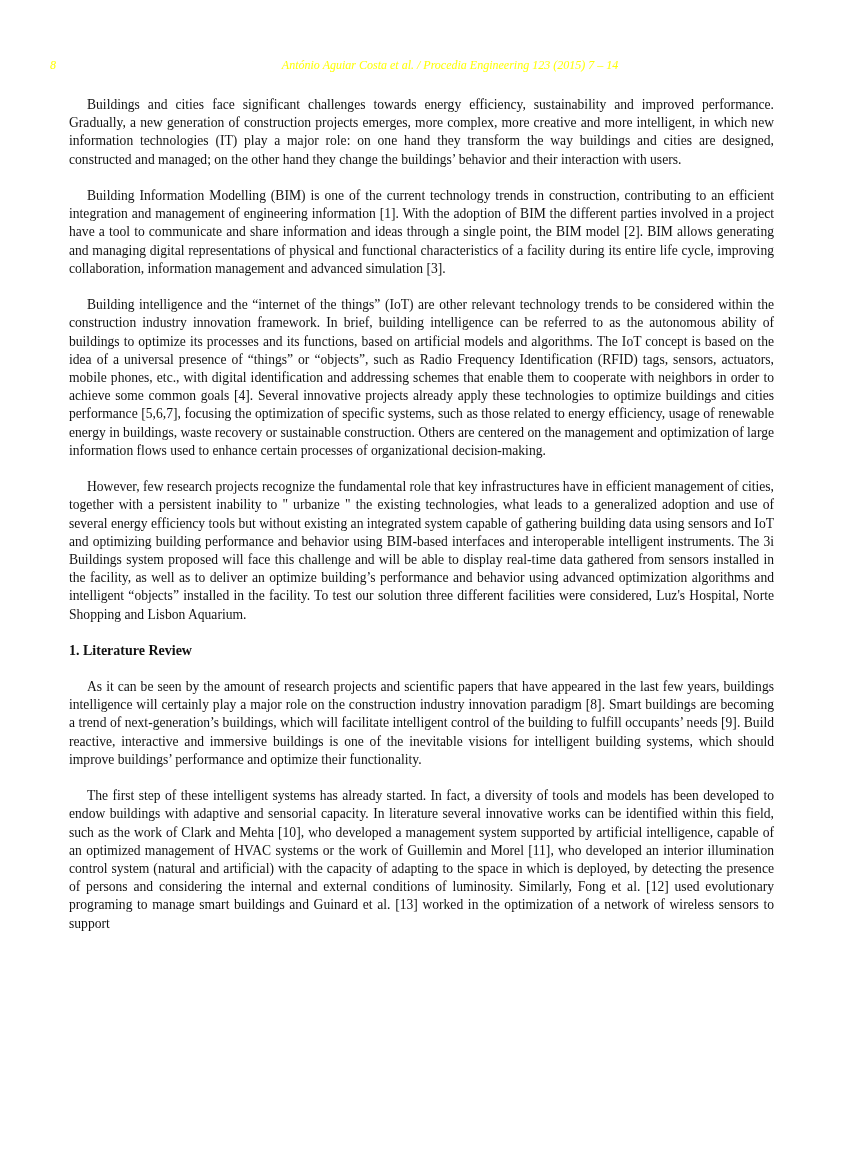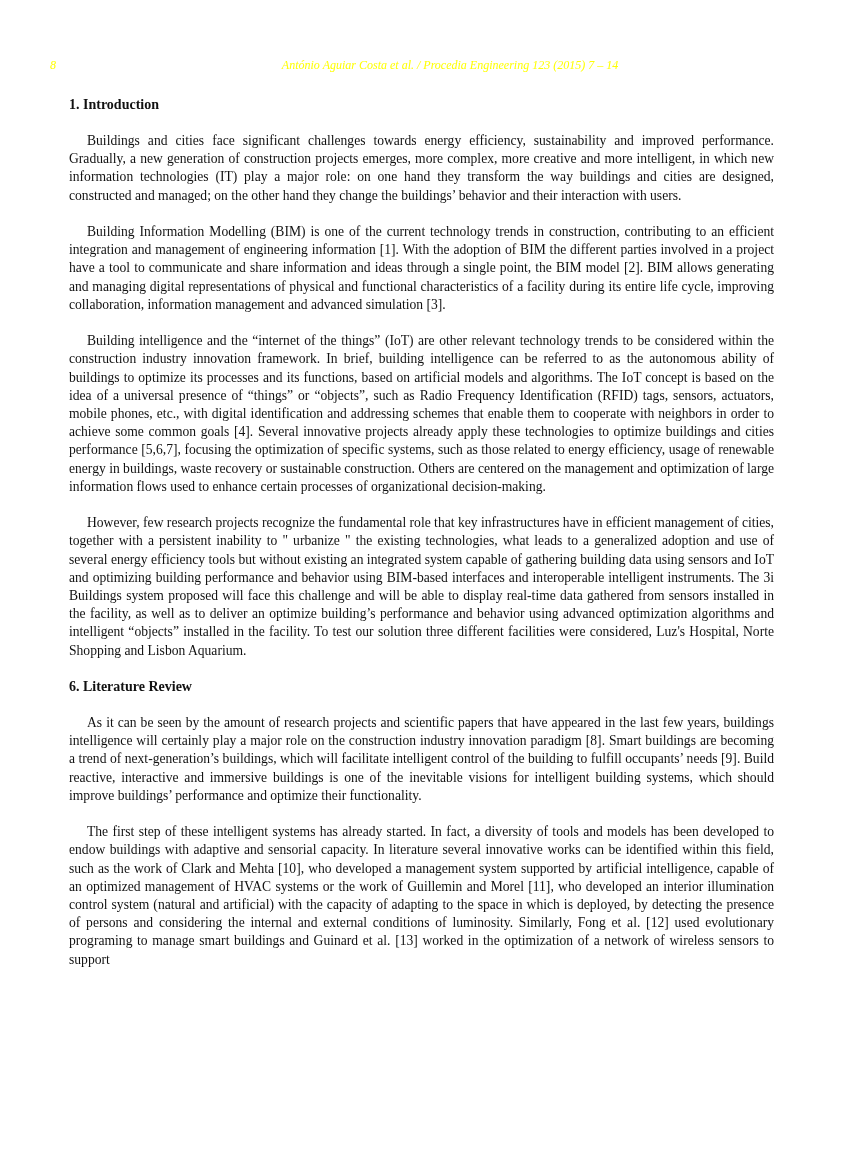--- a/index.html
+++ b/index.html
@@ -17,24 +17,23 @@
 </head>
 <body>
 
 <div class="header" style="color: rgb(255, 255, 0);">
   <span class="pnum">8</span>
   <span class="journal">António Aguiar Costa et al. / Procedia Engineering 123 (2015) 7 – 14</span>
 </div>
 
 <div class="content">
   <section>
-    <h2>1. Introduction</h2>
     <p>Buildings and cities face significant challenges towards energy efficiency, sustainability and improved performance. Gradually, a new generation of construction projects emerges, more complex, more creative and more intelligent, in which new information technologies (IT) play a major role: on one hand they transform the way buildings and cities are designed, constructed and managed; on the other hand they change the buildings’ behavior and their interaction with users.</p>
     <p>Building Information Modelling (BIM) is one of the current technology trends in construction, contributing to an efficient integration and management of engineering information [1]. With the adoption of BIM the different parties involved in a project have a tool to communicate and share information and ideas through a single point, the BIM model [2]. BIM allows generating and managing digital representations of physical and functional characteristics of a facility during its entire life cycle, improving collaboration, information management and advanced simulation [3].</p>
     <p>Building intelligence and the “internet of the things” (IoT) are other relevant technology trends to be considered within the construction industry innovation framework. In brief, building intelligence can be referred to as the autonomous ability of buildings to optimize its processes and its functions, based on artificial models and algorithms. The IoT concept is based on the idea of a universal presence of “things” or “objects”, such as Radio Frequency Identification (RFID) tags, sensors, actuators, mobile phones, etc., with digital identification and addressing schemes that enable them to cooperate with neighbors in order to achieve some common goals [4]. Several innovative projects already apply these technologies to optimize buildings and cities performance [5,6,7], focusing the optimization of specific systems, such as those related to energy efficiency, usage of renewable energy in buildings, waste recovery or sustainable construction. Others are centered on the management and optimization of large information flows used to enhance certain processes of organizational decision-making.</p>
     <p>However, few research projects recognize the fundamental role that key infrastructures have in efficient management of cities, together with a persistent inability to " urbanize " the existing technologies, what leads to a generalized adoption and use of several energy efficiency tools but without existing an integrated system capable of gathering building data using sensors and IoT and optimizing building performance and behavior using BIM-based interfaces and interoperable intelligent instruments. The 3i Buildings system proposed will face this challenge and will be able to display real-time data gathered from sensors installed in the facility, as well as to deliver an optimize building’s performance and behavior using advanced optimization algorithms and intelligent “objects” installed in the facility. To test our solution three different facilities were considered, Luz's Hospital, Norte Shopping and Lisbon Aquarium.</p>
   </section>
   <section class="sec2">
-    <h2>6. Literature Review</h2>
+    <h2>1. Literature Review</h2>
     <p>As it can be seen by the amount of research projects and scientific papers that have appeared in the last few years, buildings intelligence will certainly play a major role on the construction industry innovation paradigm [8]. Smart buildings are becoming a trend of next-generation’s buildings, which will facilitate intelligent control of the building to fulfill occupants’ needs [9]. Build reactive, interactive and immersive buildings is one of the inevitable visions for intelligent building systems, which should improve buildings’ performance and optimize their functionality.</p>
     <p>The first step of these intelligent systems has already started. In fact, a diversity of tools and models has been developed to endow buildings with adaptive and sensorial capacity. In literature several innovative works can be identified within this field, such as the work of Clark and Mehta [10], who developed a management system supported by artificial intelligence, capable of an optimized management of HVAC systems or the work of Guillemin and Morel [11], who developed an interior illumination control system (natural and artificial) with the capacity of adapting to the space in which is deployed, by detecting the presence of persons and considering the internal and external conditions of luminosity. Similarly, Fong et al. [12] used evolutionary programing to manage smart buildings and Guinard et al. [13] worked in the optimization of a network of wireless sensors to support</p>
   </section>
 </div>
 
 </body></html>

